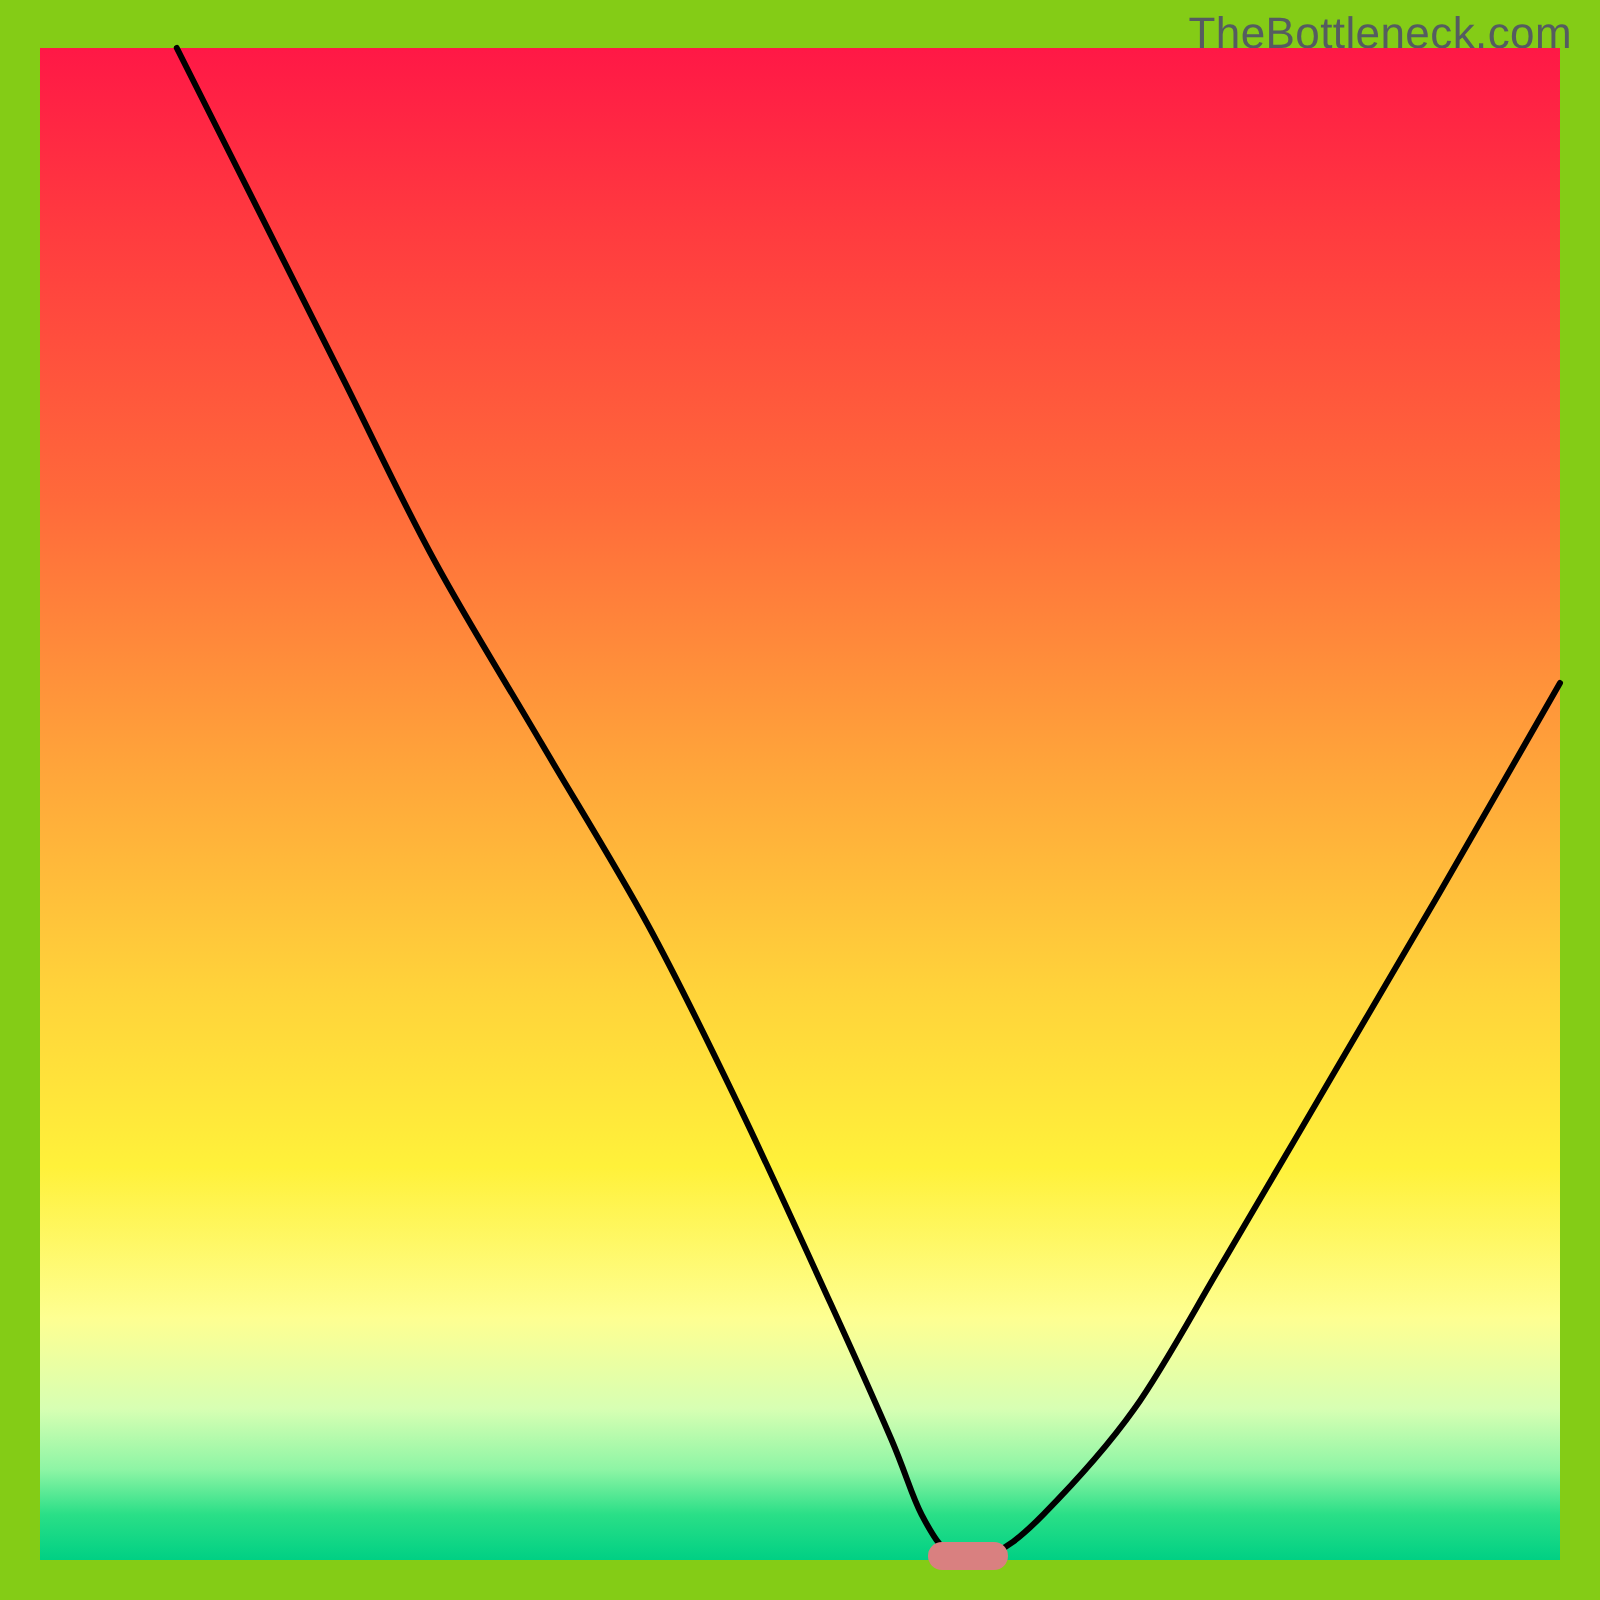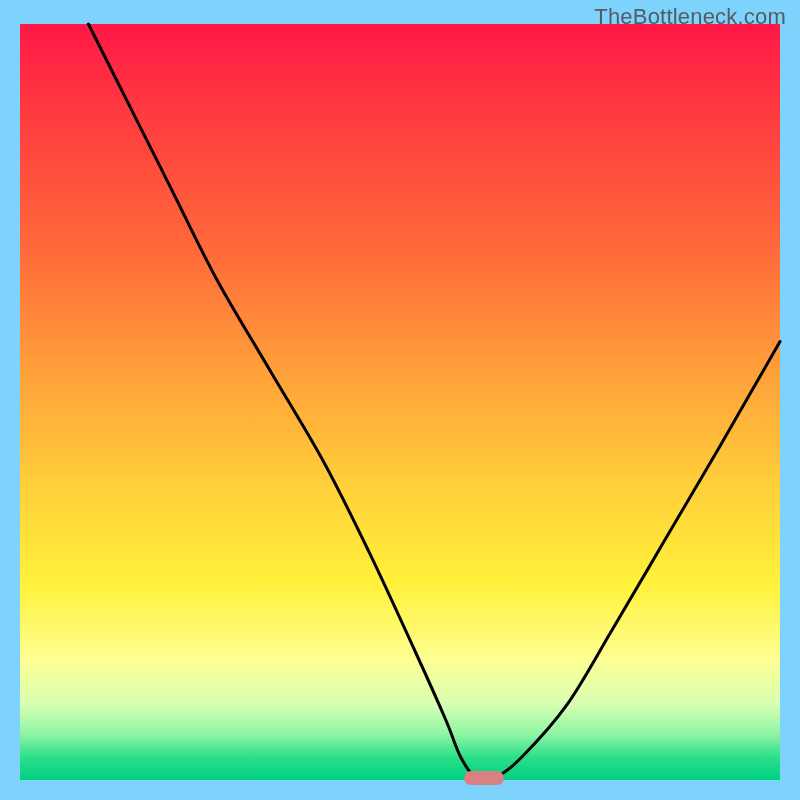--- a/index.html
+++ b/index.html
@@ -8,21 +8,21 @@
     width: 800px;
     height: 800px;
     background: #000;
     font-family: Arial, Helvetica, sans-serif;
     overflow: hidden;
   }
   .frame {
     position: relative;
     width: 800px;
     height: 800px;
-    background: #7dd3fc;
+    background: #84cc16;
   }
   .watermark {
     position: absolute;
     top: 4px;
     right: 14px;
     color: #555c60;
     font-size: 22px;
     font-weight: 500;
     letter-spacing: 0.2px;
     user-select: none;

